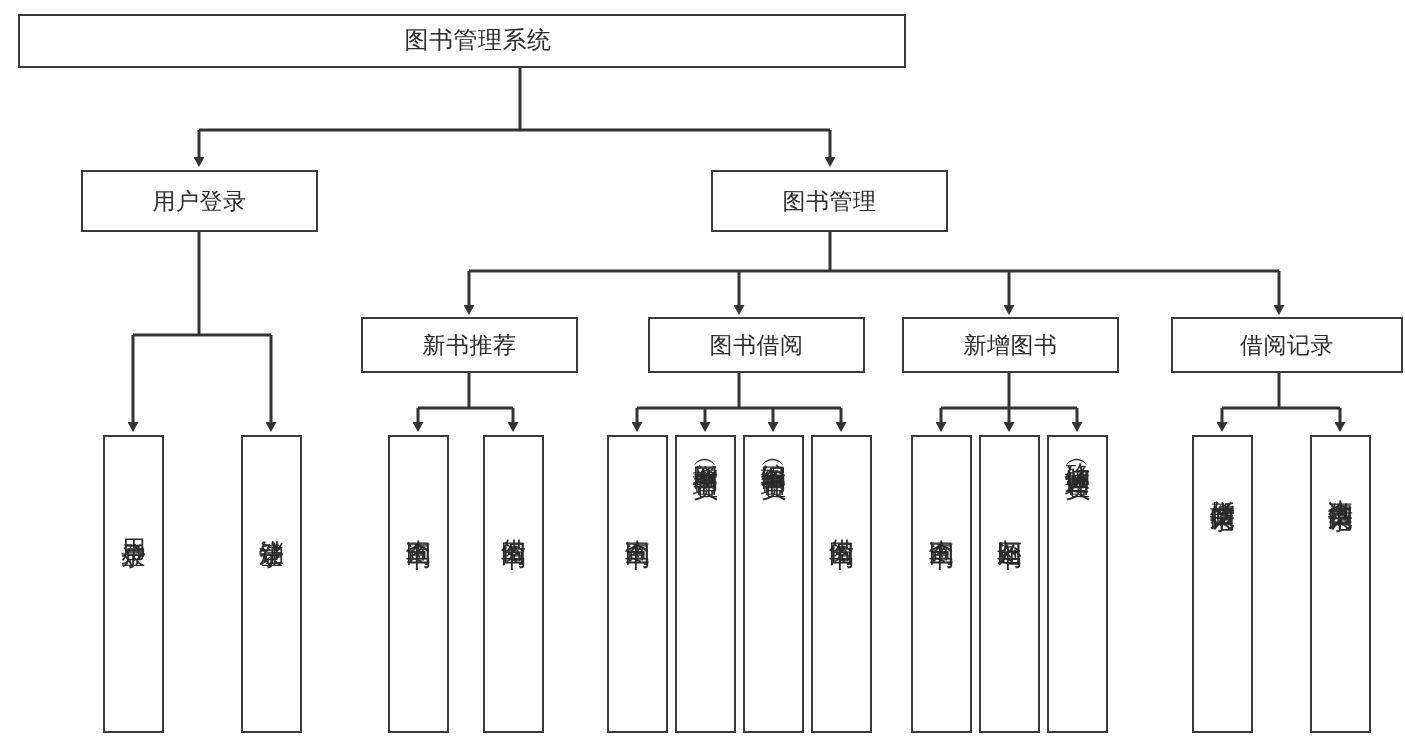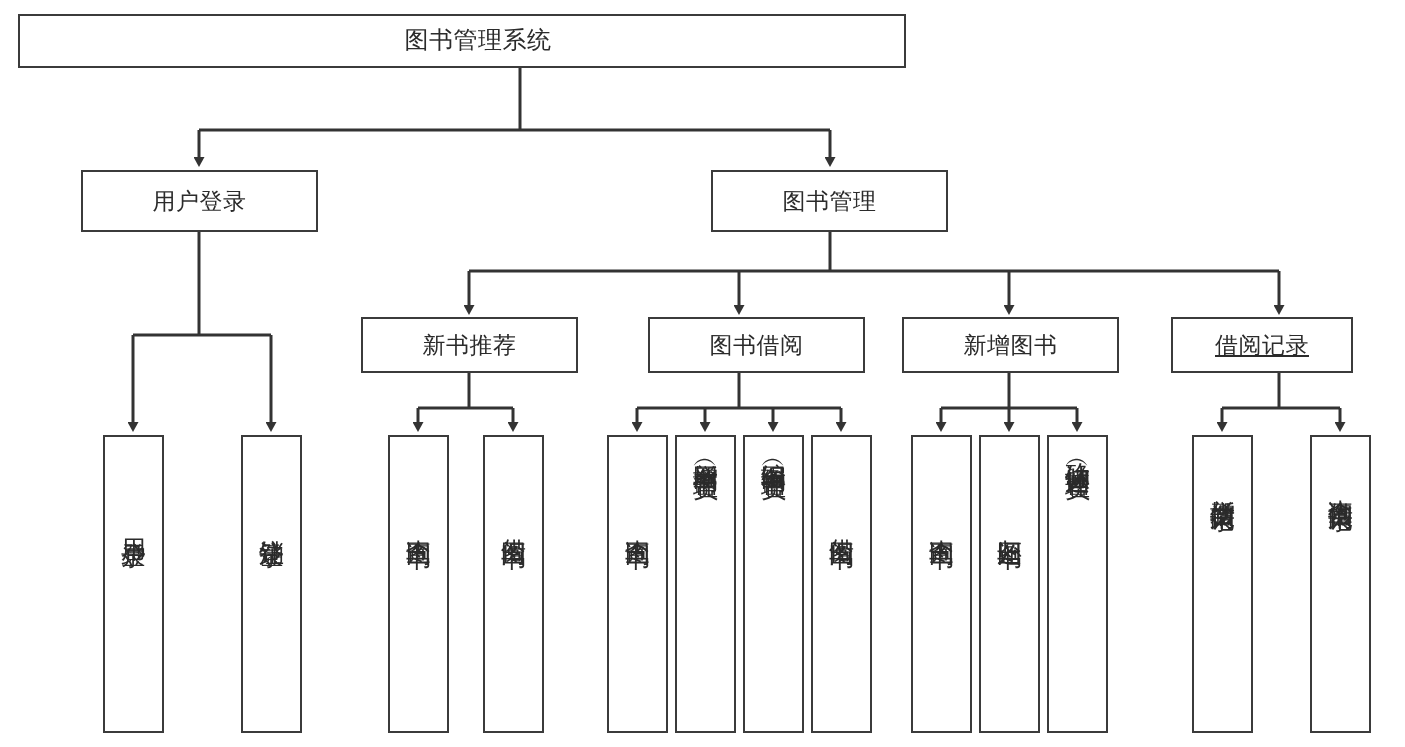--- a/index.html
+++ b/index.html
@@ -140,21 +140,21 @@
 
   <div class="node horiz" style="left:711px; top:170px; width:237px; height:62px;">
     <span class="node-label">图书管理</span>
   </div>
   <div class="node horiz" style="left:632px; top:317px; width:217px; height:56px;margin-left:16px;">
     <span class="node-label">图书借阅</span>
   </div>
   <div class="node horiz" style="left:902px; top:317px; width:217px; height:56px;">
     <span class="node-label">新增图书</span>
   </div>
-  <div class="node horiz" style="left:1171px; top:317px; width:182px; height:56px;text-decoration:underline;">
+  <div class="node horiz" style="left:1171px; top:317px; width:232px; height:56px;">
     <span class="node-label">借阅记录</span>
   </div>
 
   <div class="node vert" style="left:103px; top:435px; width:61px; height:298px; padding-top:82px;">
     <span class="node-label">用户登录</span>
   </div>
   <div class="node vert" style="left:241px; top:435px; width:61px; height:298px; padding-top:82px;">
     <span class="node-label">注销登录</span>
   </div>
 

